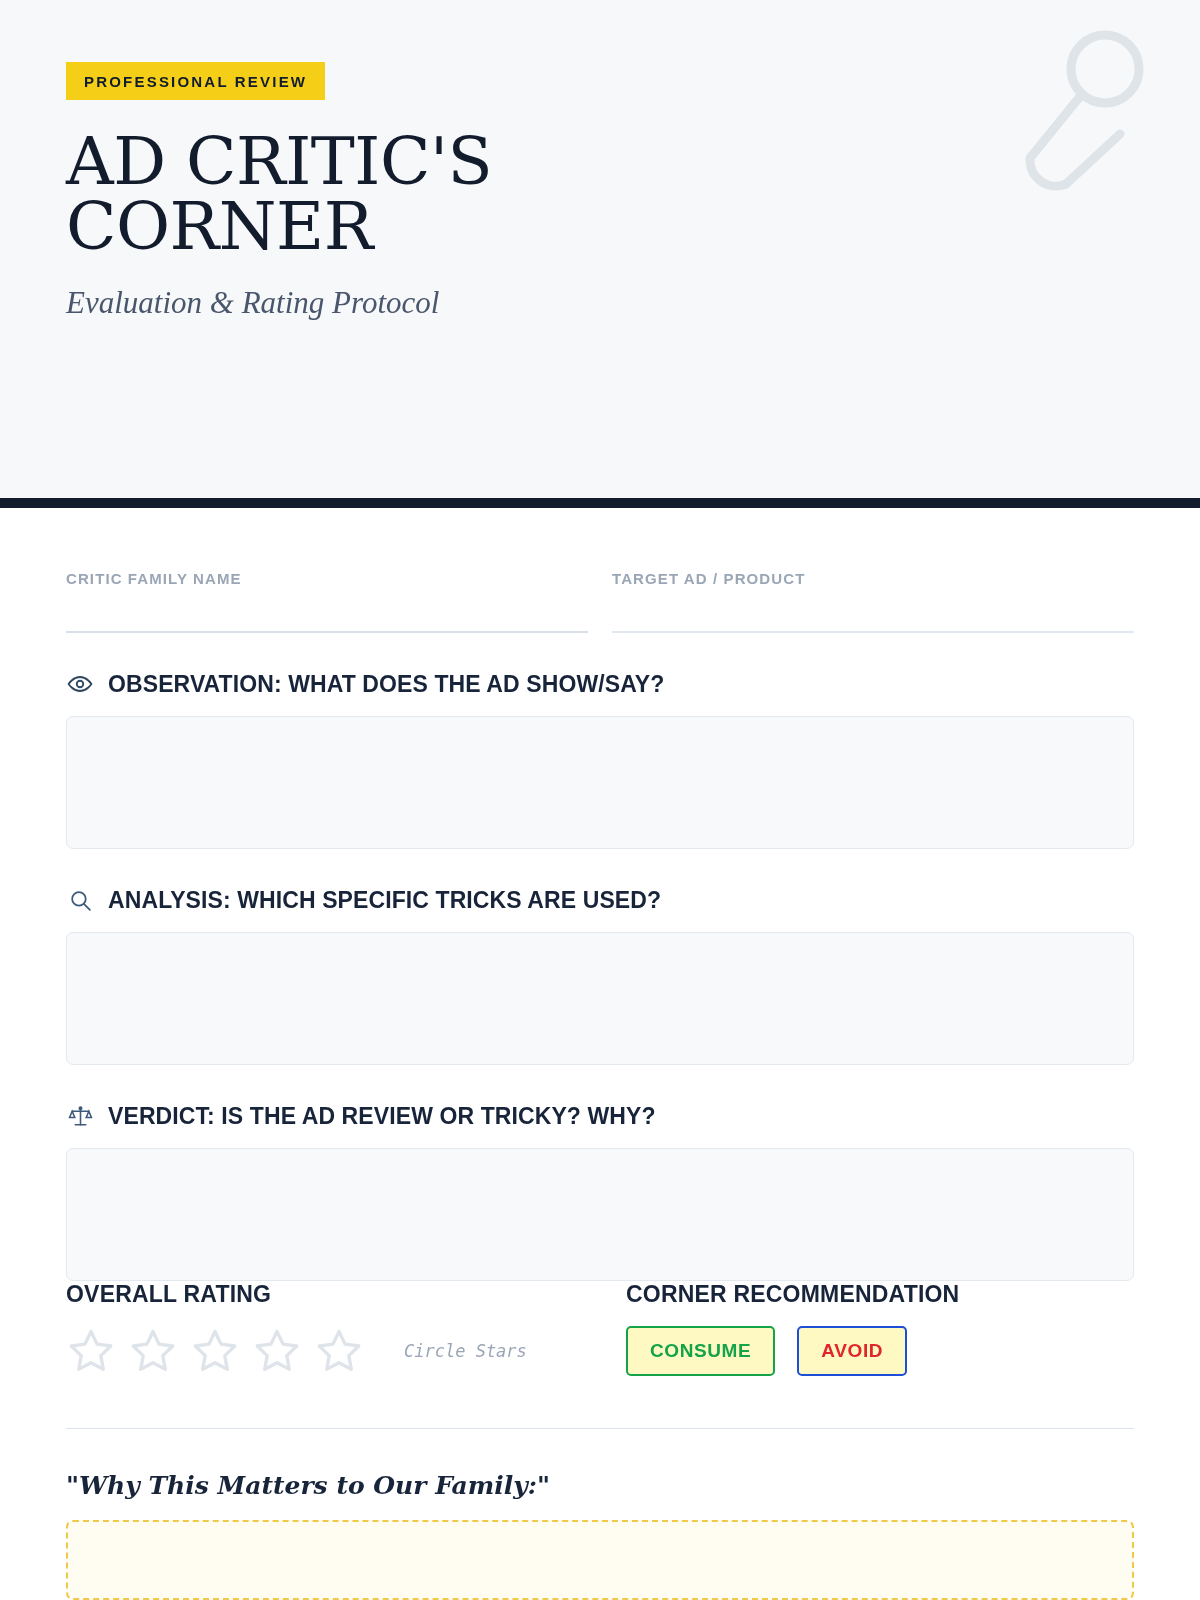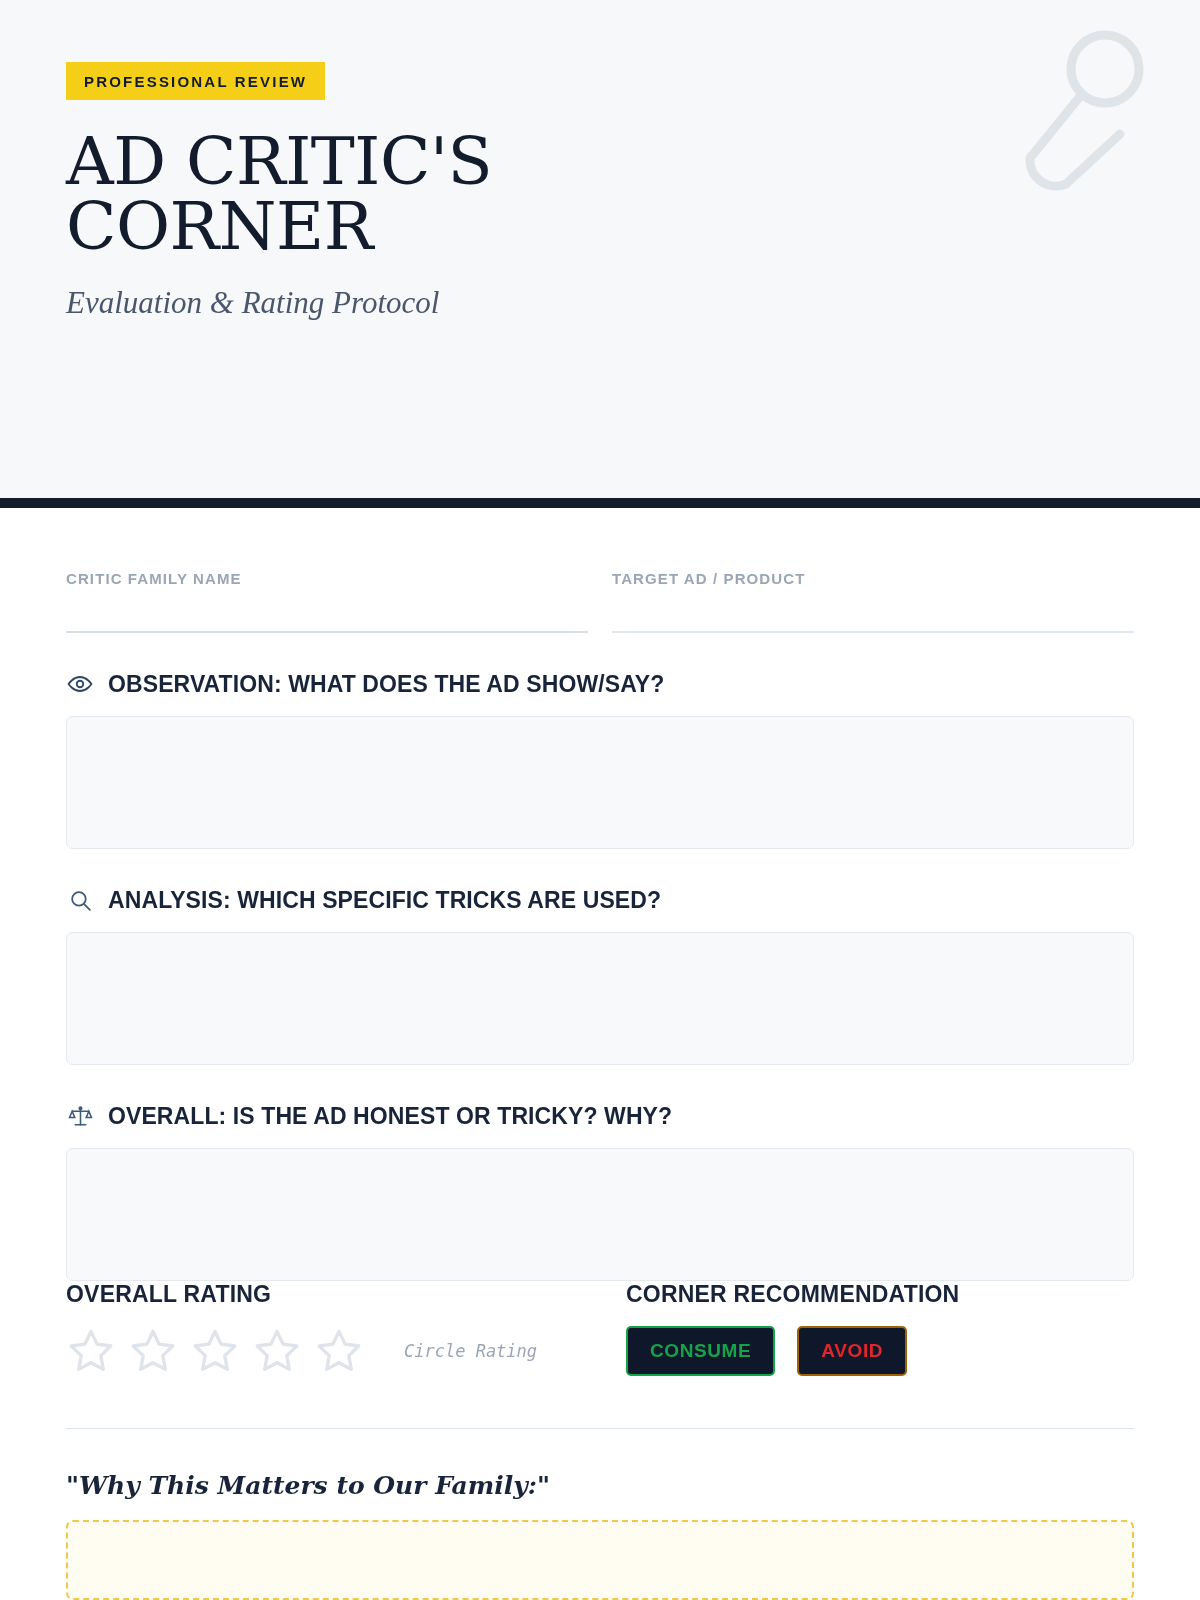--- a/index.html
+++ b/index.html
@@ -141,24 +141,24 @@
     margin-top: 18px;
     display: flex;
     gap: 22px;
   }
   .rec-btn {
     font-size: 19px;
     font-weight: bold;
     letter-spacing: 0.6px;
     padding: 12px 22px;
     border-radius: 5px;
-    background: #0f172a;
+    background: #fef9c3;
   }
   .rec-consume { color: #15a34a; border: 2px solid #15a34a; }
-  .rec-avoid { color: #e0262b; border: 2px solid #a16207; }
+  .rec-avoid { color: #e0262b; border: 2px solid #1d4ed8; }
 
   .divider {
     margin-top: 52px;
     height: 1px;
     background: #dde3ea;
   }
 
   .why-title {
     margin-top: 42px;
     font-family: "DejaVu Serif", serif;
@@ -236,21 +236,21 @@
       <span class="section-icon">
         <svg viewBox="0 0 24 24" width="25" height="25" fill="none" stroke="#3d5a7a" stroke-width="1.5">
           <path d="M12 4 V20" stroke-linecap="round"></path>
           <path d="M4 7 H20" stroke-linecap="round"></path>
           <path d="M7 20 H17" stroke-linecap="round"></path>
           <path d="M4 7 L1.5 13 H6.5 Z"></path>
           <path d="M20 7 L17.5 13 H22.5 Z"></path>
           <circle cx="12" cy="4" r="1.2" fill="#3d5a7a"></circle>
         </svg>
       </span>
-      <span class="section-title">OVERALL: IS THE AD HONEST OR TRICKY? WHY?</span>
+      <span class="section-title">VERDICT: IS THE AD REVIEW OR TRICKY? WHY?</span>
     </div>
     <div class="answer-box"></div>
   </div>
 
   <div class="rating-row">
     <div class="rating-col">
       <div class="block-title">OVERALL RATING</div>
       <div class="stars">
         <span>
           <svg class="star-svg" viewBox="0 0 24 24" width="50" height="50" fill="none" stroke="#dfe4ea" stroke-width="1.6" stroke-linejoin="round">
@@ -270,21 +270,21 @@
         <span>
           <svg class="star-svg" viewBox="0 0 24 24" width="50" height="50" fill="none" stroke="#dfe4ea" stroke-width="1.6" stroke-linejoin="round">
             <path d="M12 2.6 l2.9 6.1 6.6.9 -4.8 4.6 1.2 6.6 -5.9-3.2 -5.9 3.2 1.2-6.6 -4.8-4.6 6.6-.9z"></path>
           </svg>
         </span>
         <span>
           <svg class="star-svg" viewBox="0 0 24 24" width="50" height="50" fill="none" stroke="#dfe4ea" stroke-width="1.6" stroke-linejoin="round">
             <path d="M12 2.6 l2.9 6.1 6.6.9 -4.8 4.6 1.2 6.6 -5.9-3.2 -5.9 3.2 1.2-6.6 -4.8-4.6 6.6-.9z"></path>
           </svg>
         </span>
-        <span class="circle-hint">Circle Rating</span>
+        <span class="circle-hint">Circle Stars</span>
       </div>
     </div>
 
     <div class="rec-col">
       <div class="block-title">CORNER RECOMMENDATION</div>
       <div class="rec-buttons">
         <div class="rec-btn rec-consume">CONSUME</div>
         <div class="rec-btn rec-avoid">AVOID</div>
       </div>
     </div>

